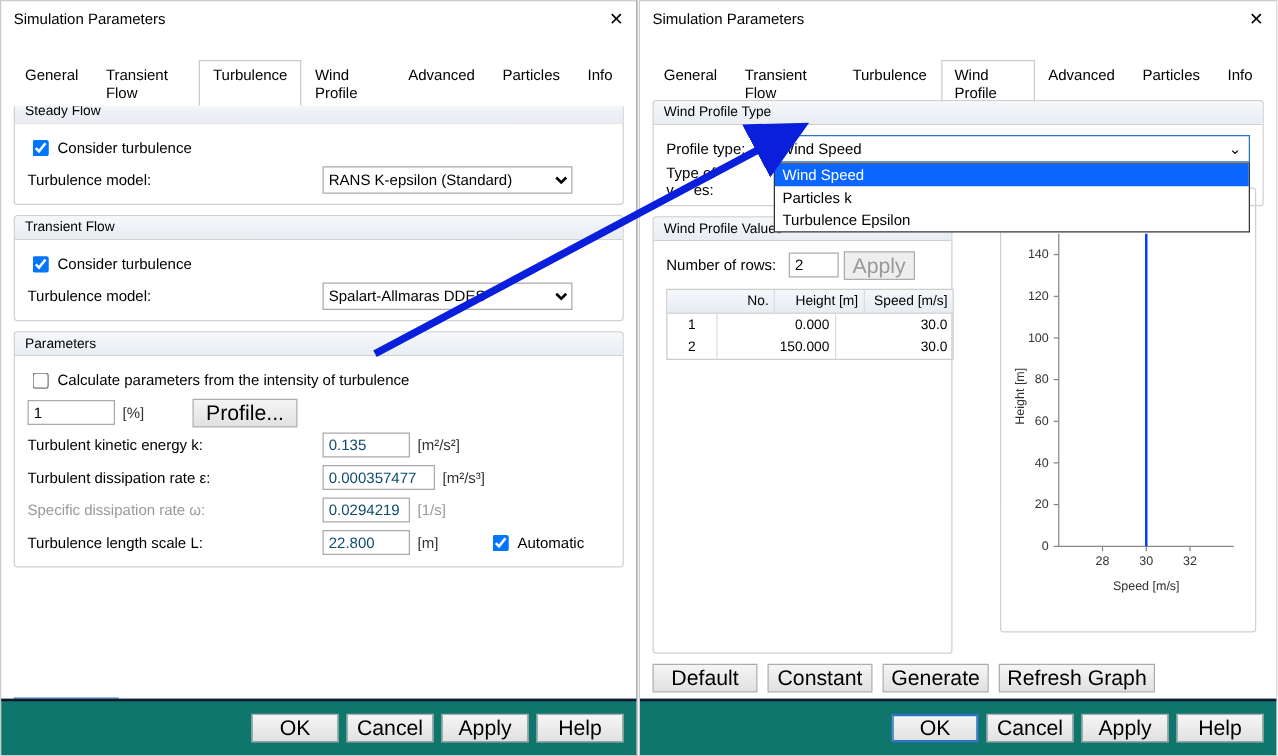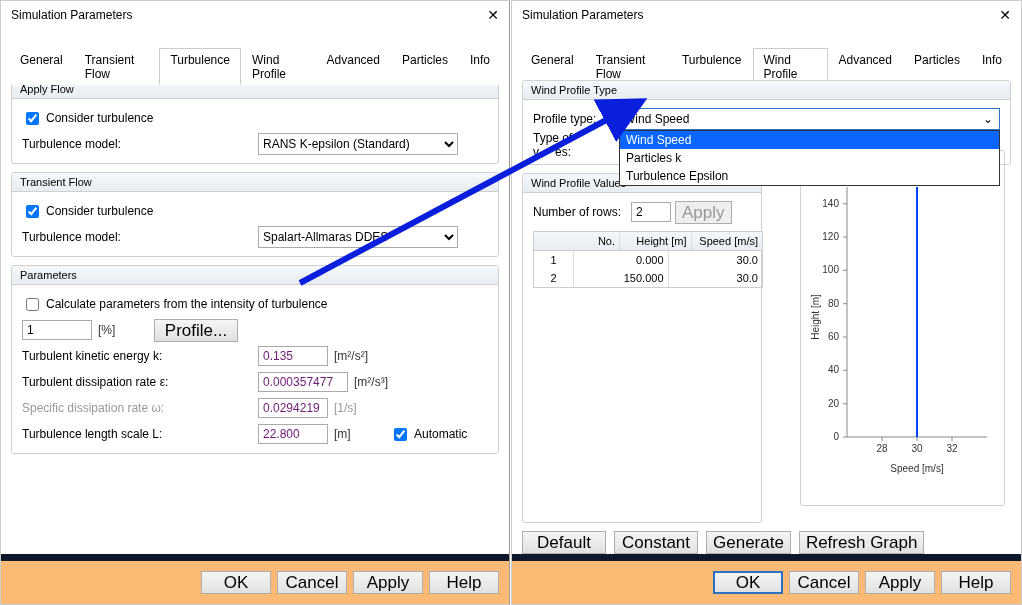--- a/index.html
+++ b/index.html
@@ -59,37 +59,37 @@
     border-radius: 3px 3px 0 0;
   }
   .group-body { padding: 6px 10px; }
   .row { display: flex; align-items: center; gap: 6px; height: 26px; }
   .lbl { width: 230px; }
   .lbl-s { width: 80px; }
   input[type=text] {
     height: 20px; border: 1px solid #aaa; padding: 1px 4px; font-size: 12px;
     background: #fff;
   }
-  input[readonly] { color: #701a75; }
+  input[readonly] { color: #0c4a6e; }
   select {
     height: 22px; border: 1px solid #aaa; font-size: 12px; background: #fff;
   }
   .unit { width: 50px; color: #333; }
   .btn {
     height: 23px; min-width: 70px; border: 1px solid #adadad;
     background: linear-gradient(#f5f5f5,#e1e1e1);
     font-size: 17px; cursor: pointer;
   }
   .btn.wide { min-width: 84px; }
   .btn.primary { border: 1px solid #2a72c4; box-shadow: 0 0 0 1px #2a72c4 inset; }
   .bottom-bar {
     display: flex; justify-content: flex-end; gap: 6px;
     padding: 10px;
-    border-top: 7px solid #0f172a;
-    background: #fdba74;
+    border-top: 2px solid #0f172a;
+    background: #0f766e;
   }
   .check { display: flex; align-items: center; gap: 4px; }
   .disabled-lbl { color: #999; }
   
   .combo {
     position: relative; flex: 1;
   }
   .combo-box {
     border: 1px solid #2a72c4; height: 22px; display: flex; align-items: center;
     padding: 0 4px; justify-content: space-between;
@@ -143,21 +143,21 @@
     <div class="tab">General</div>
     <div class="tab">Transient Flow</div>
     <div class="tab active">Turbulence</div>
     <div class="tab">Wind Profile</div>
     <div class="tab">Advanced</div>
     <div class="tab">Particles</div>
     <div class="tab">Info</div>
   </div>
   <div class="body">
     <div class="group">
-      <div class="group-title">Apply Flow</div>
+      <div class="group-title">Steady Flow</div>
       <div class="group-body">
         <div class="row">
           <label class="check">
             <input type="checkbox" checked="" style="">
               <span>Consider turbulence</span>
           </label>
         </div>
         <div class="row">
           <span class="lbl">Turbulence model:</span>
           <select style="width:200px">

